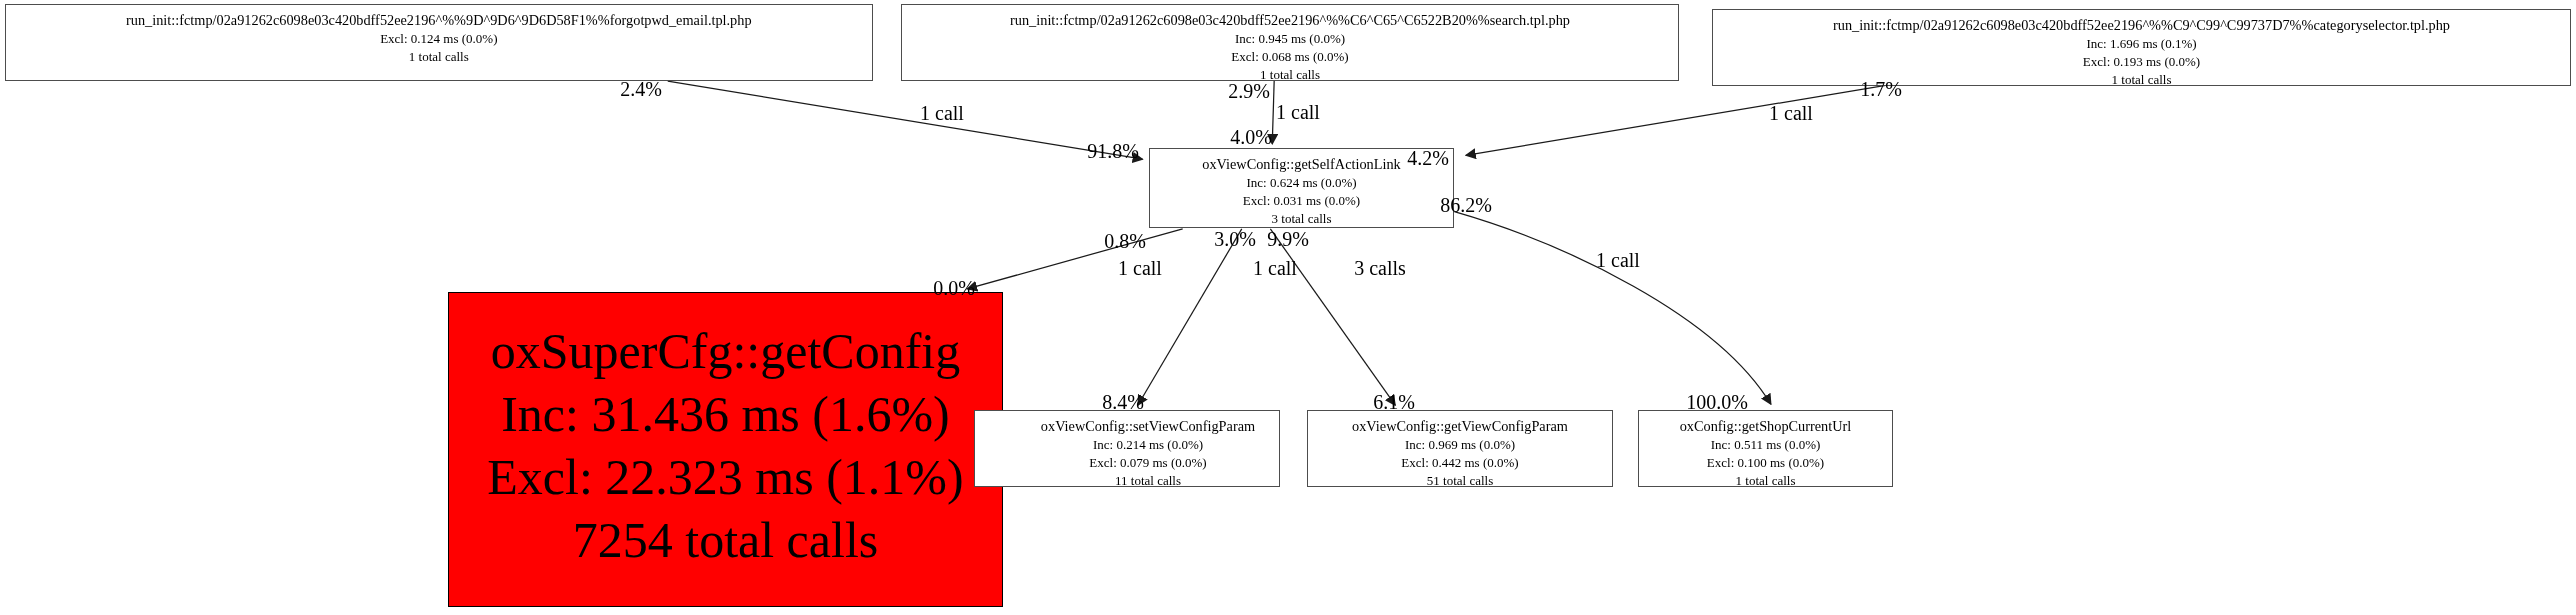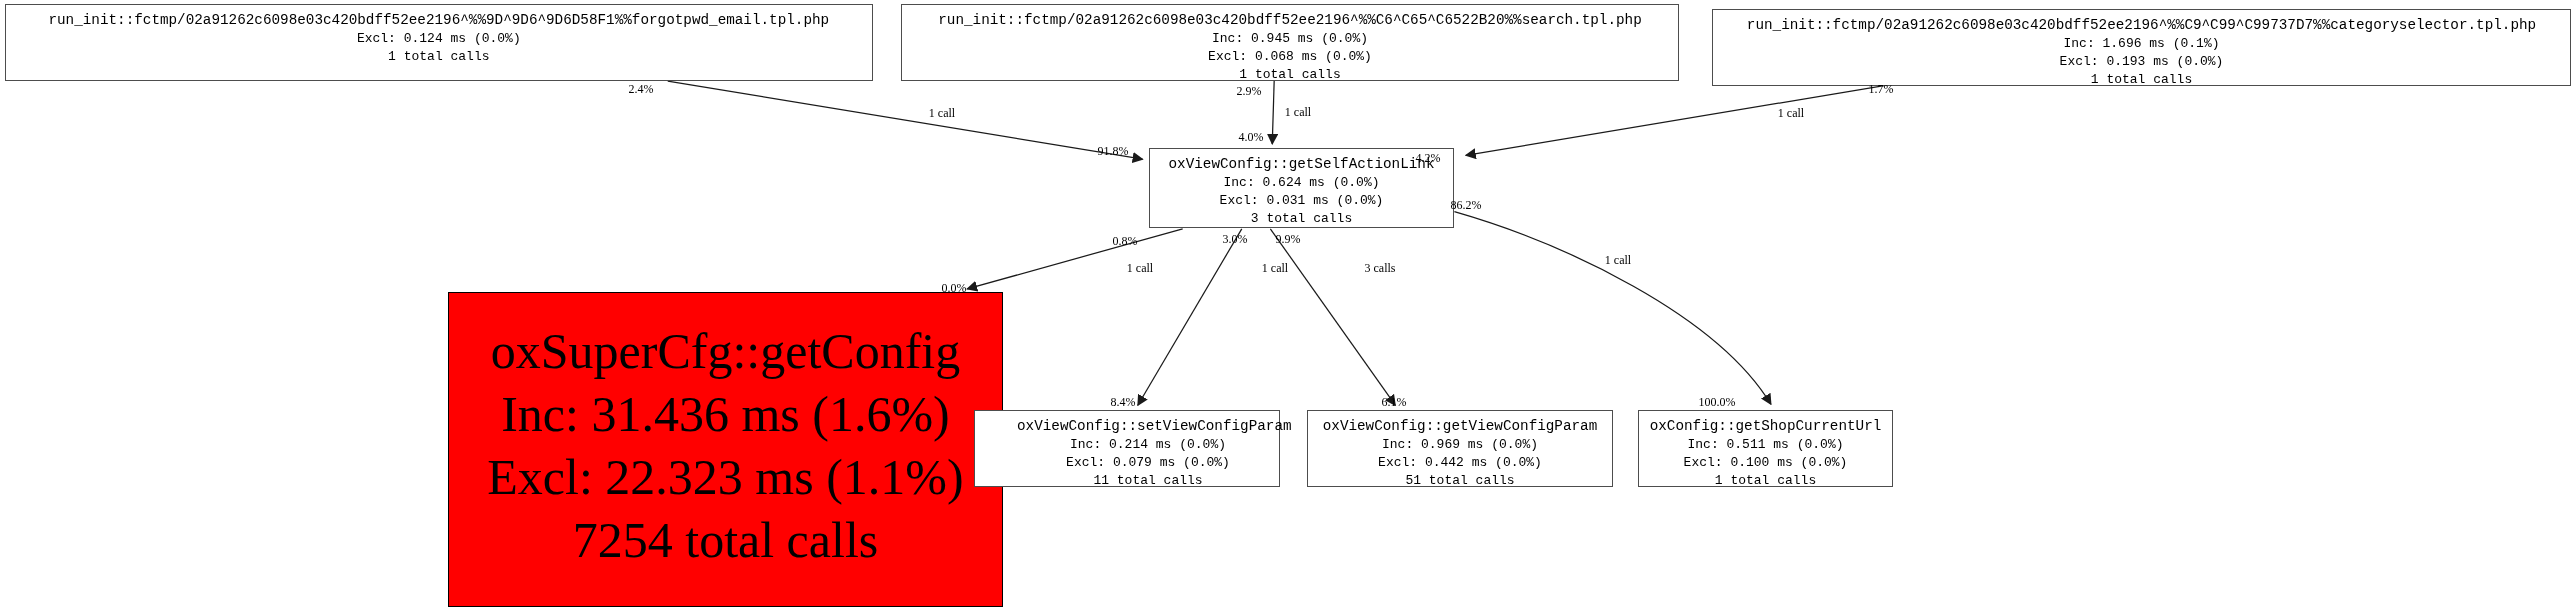--- a/index.html
+++ b/index.html
@@ -12,37 +12,37 @@
     overflow:hidden;
   }
   svg.edges{position:absolute;left:0;top:0;width:2576px;height:615px;}
   svg.edges path{fill:none;stroke:#1a1a1a;stroke-width:1.3;}
   .node{
     position:absolute;
     background:#ffffff;
     border:1px solid #4d4d4d;
     box-sizing:border-box;
     text-align:center;
-    font-family:Liberation Mono, monospace;
+    font-family:Liberation Serif, serif;
     padding-top:4.8px;
     z-index:2;
   }
   .node .t{font-size:14.3px;line-height:20px;white-space:nowrap;}
   .node .d{font-size:13px;line-height:18px;white-space:nowrap;}
   .node.hot{
     border:1.9px solid #000;
     font-family:"Liberation Serif", serif;
     padding-top:27px;
     z-index:1;
   }
   .node.hot .t,.node.hot .d{font-size:50px;line-height:63px;}
   .elabel{
     position:absolute;
     transform:translate(-50%,-50%);
-    font-size:12px;
+    font-size:20px;
     white-space:nowrap;
     z-index:3;
   }
   
   .n0{left:4.8px;   top:3.8px;   width:868px; height:77px;}
   .n1{left:901px; top:3.8px;   width:778px; height:77px;}
   .n2{left:1712px;top:9px;   width:859px; height:77px;}
   .n3{left:1149px;top:148px; width:305px; height:80px;}
   .n4{left:403px; top:292px; width:555px; height:315px;}
   .n5{left:974px;top:410px; width:306px; height:77px;padding-left:42px;}

